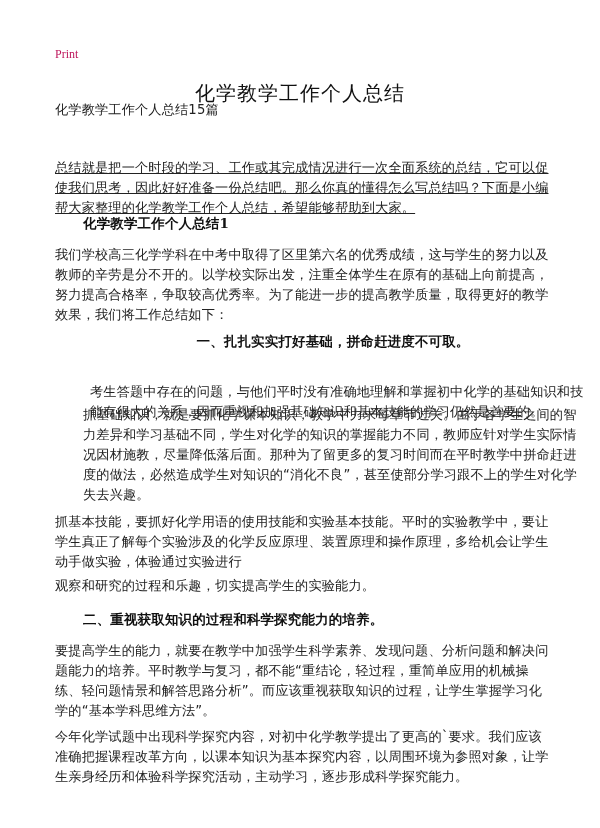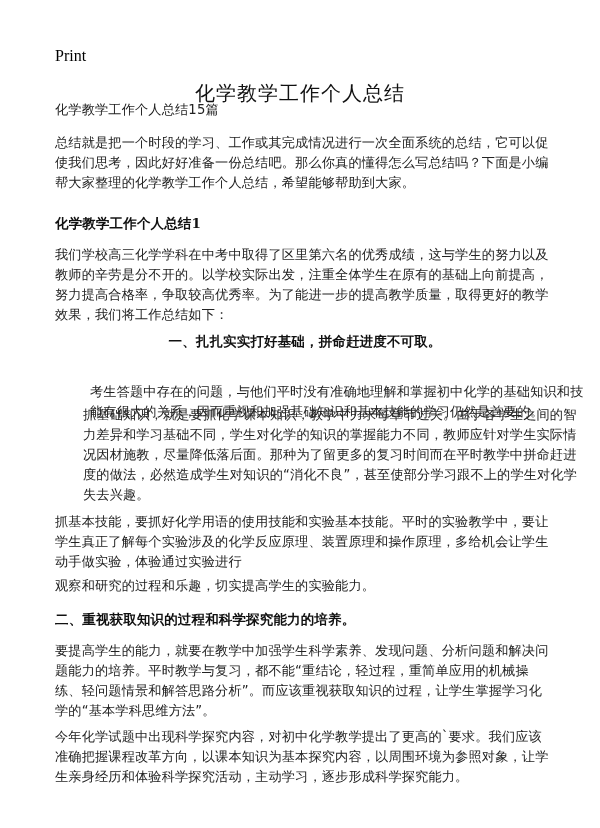--- a/index.html
+++ b/index.html
@@ -1,33 +1,33 @@
 <!DOCTYPE html>
 <html><head>
 <meta charset="utf-8">
 <style>
   html, body { margin: 0; padding: 0; background: #ffffff; }
   body { width: 600px; height: 828px; overflow: hidden; position: relative;
          font-family: "DejaVu Sans", sans-serif; color: #1a1a1a; }
   .print { position: absolute; left: 55px; top: 47px; font-family: "Liberation Serif", serif;
-           font-size: 16px; color: #000000; }
+           font-size: 12px; color: #be185d; }
   .title { position: absolute; left: 0; width: 600px; top: 80px; text-align: center;
            font-size: 20px; color: #111; letter-spacing: 1px; }
   .block { position: absolute; left: 55px; width: 500px; font-size: 13.2px; line-height: 20px;
            color: #222; letter-spacing: 0.15px; }
-  .h { font-weight: bold; color: #111; font-family: "DejaVu Serif", serif; font-size: 13.5px; }
+  .h { font-weight: bold; color: #111; font-family: "DejaVu Serif", serif; font-size: 13.5px; margin-left: 28px; }
 </style>
 </head>
 <body>
 
 <div class="print">Print</div>
 <div class="title">化学教学工作个人总结</div>
 
 <div class="block" style="top:100px;">化学教学工作个人总结15篇</div>
-<div class="block" style="top:133px;">总结就是把一个时段的学习、工作或其完成情况进行一次全面系统的总结，它可以促使我们思考，因此好好准备一份总结吧。那么你真的懂得怎么写总结吗？下面是小编帮大家整理的化学教学工作个人总结，希望能够帮助到大家。</div>
+<div class="block" style="top:158px;text-decoration:underline;">总结就是把一个时段的学习、工作或其完成情况进行一次全面系统的总结，它可以促使我们思考，因此好好准备一份总结吧。那么你真的懂得怎么写总结吗？下面是小编帮大家整理的化学教学工作个人总结，希望能够帮助到大家。</div>
 <div class="block h" style="top:213px;">化学教学工作个人总结1</div>
 <div class="block" style="top:245px;">我们学校高三化学学科在中考中取得了区里第六名的优秀成绩，这与学生的努力以及教师的辛劳是分不开的。以学校实际出发，注重全体学生在原有的基础上向前提高，努力提高合格率，争取较高优秀率。为了能进一步的提高教学质量，取得更好的教学效果，我们将工作总结如下：</div>
 <div class="block h" style="top:331px;text-align:center;">一、扎扎实实打好基础，拼命赶进度不可取。</div>
 <div class="block" style="top:382px;margin-left:35px;">考生答题中存在的问题，与他们平时没有准确地理解和掌握初中化学的基础知识和技能有很大的关系，因而重视和加强基础知识和基本技能的学习仍然是首要的。</div>
 <div class="block" style="top:405px;margin-left:28px;">抓基础知识，就是要抓化学课本知识，教学中力求每章节过关。由于各学生之间的智力差异和学习基础不同，学生对化学的知识的掌握能力不同，教师应针对学生实际情况因材施教，尽量降低落后面。那种为了留更多的复习时间而在平时教学中拼命赶进度的做法，必然造成学生对知识的“消化不良”，甚至使部分学习跟不上的学生对化学失去兴趣。</div>
 <div class="block" style="top:512px;">抓基本技能，要抓好化学用语的使用技能和实验基本技能。平时的实验教学中，要让学生真正了解每个实验涉及的化学反应原理、装置原理和操作原理，多给机会让学生动手做实验，体验通过实验进行</div>
 <div class="block" style="top:576px;">观察和研究的过程和乐趣，切实提高学生的实验能力。</div>
 <div class="block h" style="top:609px;">二、重视获取知识的过程和科学探究能力的培养。</div>
 <div class="block" style="top:641px;">要提高学生的能力，就要在教学中加强学生科学素养、发现问题、分析问题和解决问题能力的培养。平时教学与复习，都不能“重结论，轻过程，重简单应用的机械操练、轻问题情景和解答思路分析”。而应该重视获取知识的过程，让学生掌握学习化学的“基本学科思维方法”。</div>
 <div class="block" style="top:727px;">今年化学试题中出现科学探究内容，对初中化学教学提出了更高的`要求。我们应该准确把握课程改革方向，以课本知识为基本探究内容，以周围环境为参照对象，让学生亲身经历和体验科学探究活动，主动学习，逐步形成科学探究能力。</div>

